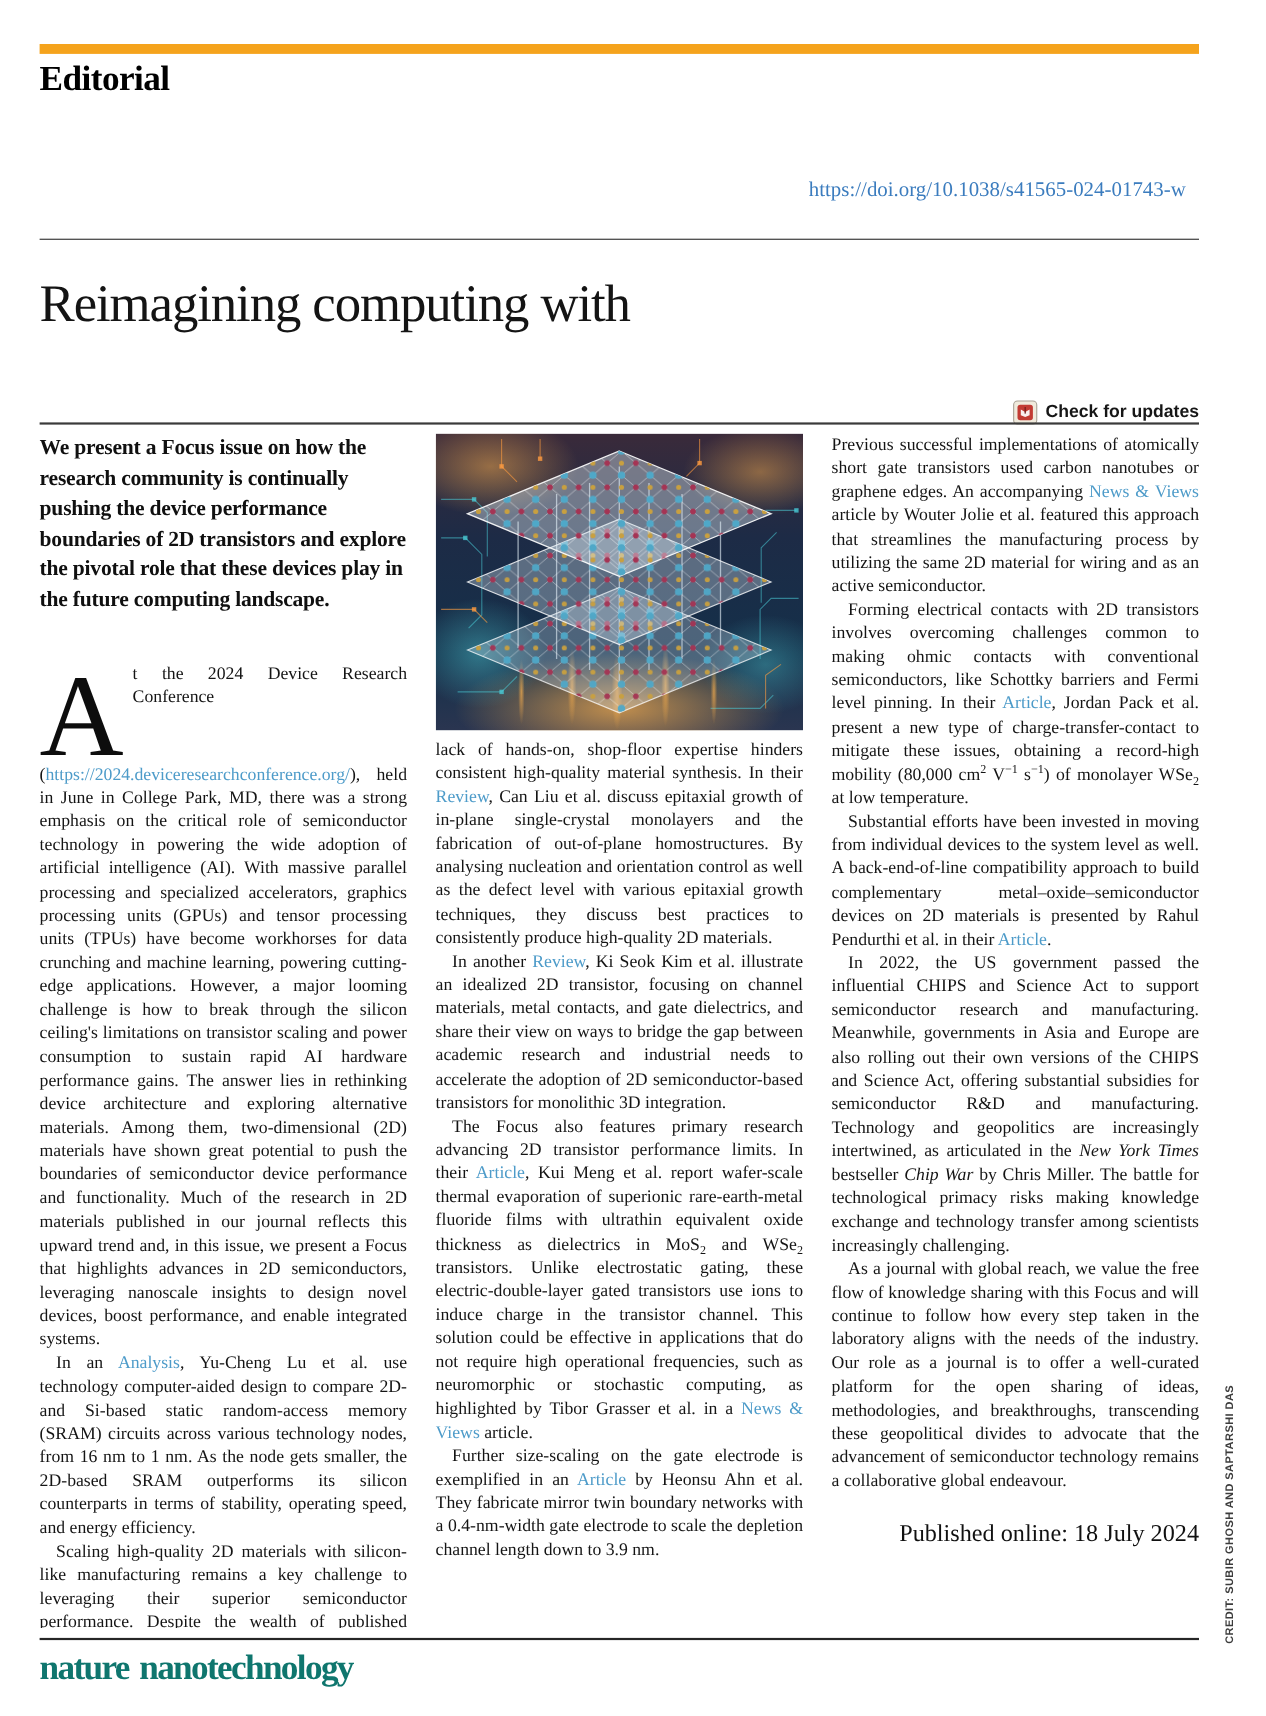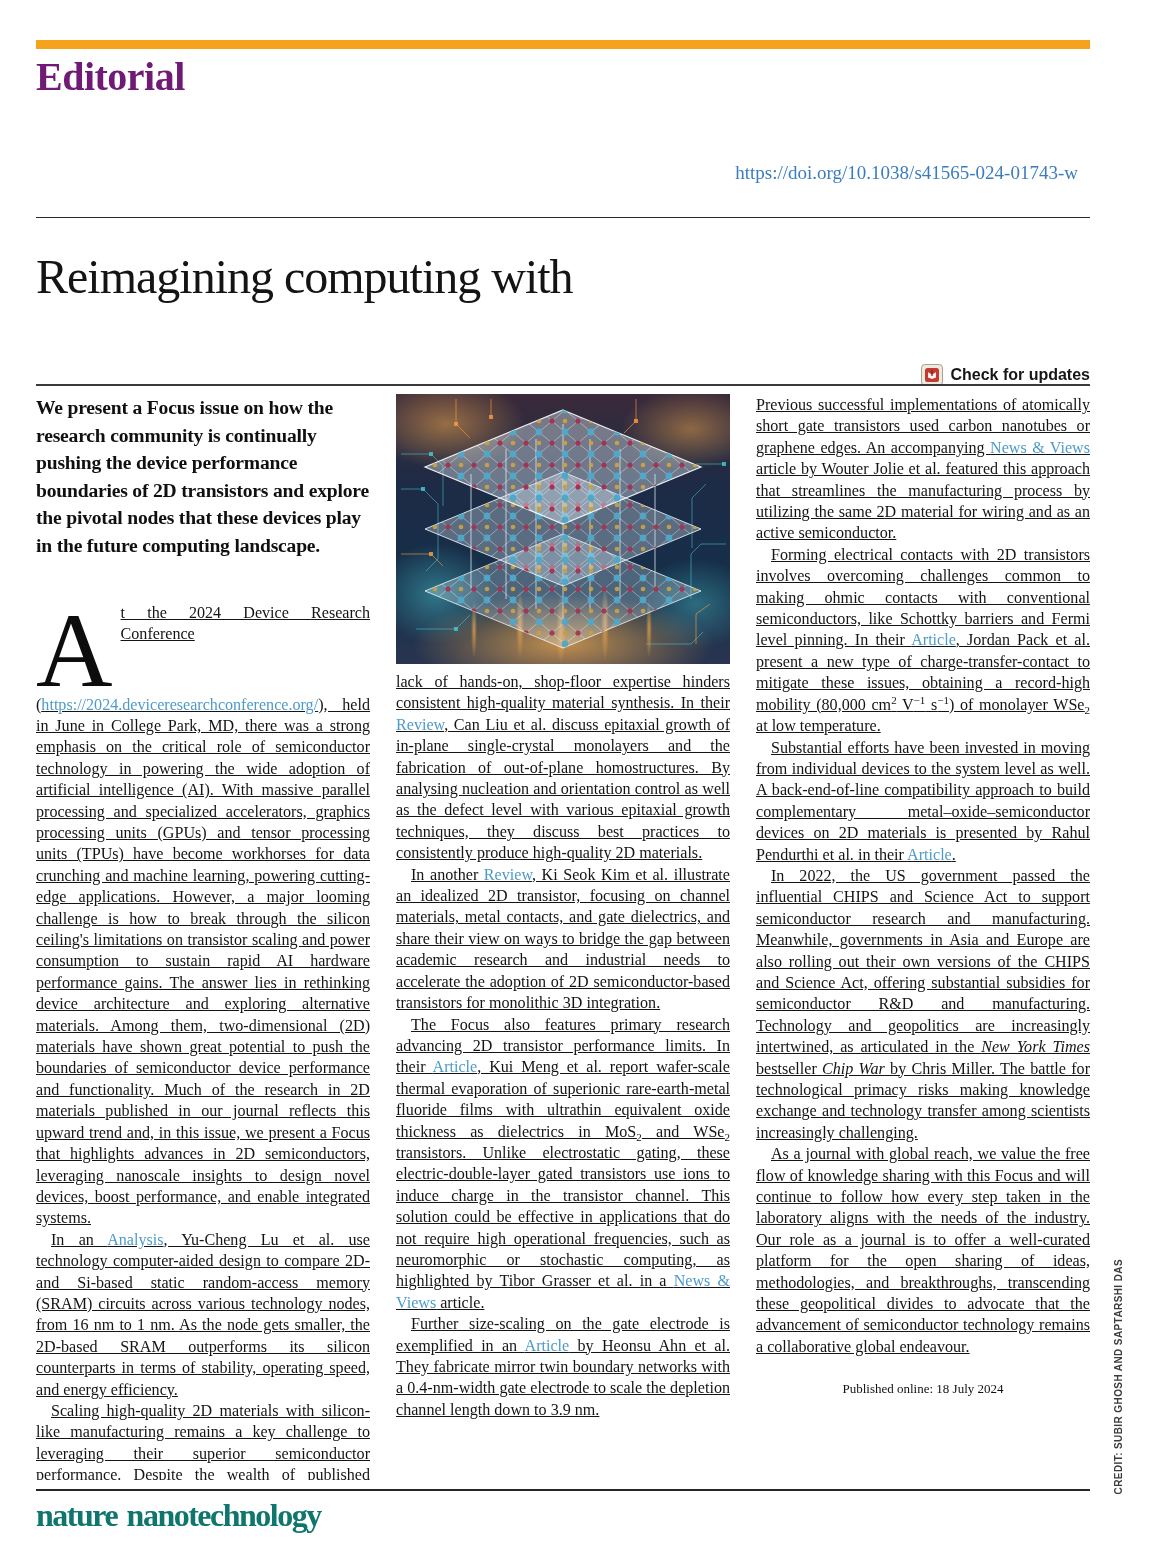--- a/index.html
+++ b/index.html
@@ -1,42 +1,42 @@
 <!DOCTYPE html>
 <html lang="en"><head>
 <meta charset="utf-8">
 <style>
   html,body{margin:0;padding:0;}
   body{
     width:1151px;height:1560px;background:#ffffff;position:relative;overflow:hidden;
     font-family:"Liberation Serif",serif;color:#111;
   }
   .accent-bar{position:absolute;top:40px;left:36px;width:1054px;height:9px;background:#F5A31C;}
-  .kicker{position:absolute;top:53px;left:36px;font-size:40px;font-weight:700;letter-spacing:-0.5px;color:#701a75;font-family:Liberation Serif, serif;}
+  .kicker{position:absolute;top:53px;left:36px;font-size:32px;font-weight:700;letter-spacing:-0.5px;color:#000000;font-family:Liberation Serif, serif;}
   .doi{position:absolute;top:162px;right:73px;font-family:Liberation Serif, serif;
        font-size:19px;color:#3B7CBE;text-decoration:none;}
   .rule-top{position:absolute;top:217px;left:36px;width:1054px;height:1px;background:#2b2b2b;}
   .title{position:absolute;top:232px;left:36px;font-size:48px;line-height:55px;font-weight:500;
          letter-spacing:-1px;color:#141414;margin-top:17px;}
   .updates-row{position:absolute;top:364px;right:61px;display:flex;align-items:center;gap:7px;
          font-family:"Liberation Sans",sans-serif;font-size:16px;font-weight:700;color:#161616;cursor:pointer;}
   .rule-cols{position:absolute;top:384px;left:36px;width:1054px;height:2px;background:#3a3a3a;}
   .cols{position:absolute;top:394px;left:36px;width:1054px;height:1086px;display:flex;gap:26px;}
   .col{width:334px;overflow:hidden;}
   .standfirst{font-size:19.6px;line-height:27.6px;font-weight:700;margin:0 0 42px 0;color:#101010;letter-spacing:-0.2px;}
   p.body{font-size:16.1px;line-height:21.4px;text-align:justify;margin:0;
-         hyphens:auto;-webkit-hyphens:auto;color:#141414;text-decoration:underline;}
+         hyphens:auto;-webkit-hyphens:auto;color:#141414;}
   p.body + p.body{text-indent:15px;}
   p.indent{text-indent:15px;}
   .dropcap{float:left;font-size:106px;line-height:86px;padding:6px 8px 0 0;font-weight:400;color:#0d0d0d;}
   .lnk{color:#4D9BC9;text-decoration:none;}
   em{font-style:italic;}
   sub,sup{font-size:11px;line-height:0;}
   .figure{width:334px;height:270px;margin:0 0 7px 0;display:block;}
-  .published{margin-top:24px;font-size:13px;text-align:center;font-family:"Liberation Serif",serif;}
+  .published{margin-top:24px;font-size:22px;text-align:right;font-family:"Liberation Serif",serif;}
   .rule-footer{position:absolute;top:1489px;left:36px;width:1054px;height:2px;background:#262626;}
   .logo{position:absolute;top:1497px;left:36px;font-size:32px;font-weight:700;letter-spacing:-1.5px;
         word-spacing:3px;color:#0f766e;}
   .credit{position:absolute;right:27px;bottom:66px;writing-mode:vertical-rl;transform:rotate(180deg);
         font-family:"Liberation Sans",sans-serif;font-size:10px;font-weight:700;color:#3c3c3c;letter-spacing:0.4px;}
   .cm-box{width:22px;height:22px;border-radius:4px;background:#F0EADC;border:1px solid #A9A295;
         display:flex;align-items:center;justify-content:center;box-sizing:border-box;}
 </style>
 </head>
 <body>
@@ -59,21 +59,21 @@
     </svg>
   </span>
   <span>Check for updates</span>
 </div>
 
 <div class="rule-cols"></div>
 
 <div class="cols">
 
   <div class="col">
-    <p class="standfirst">We present a Focus issue on how the research community is continually pushing the device performance boundaries of 2D transistors and explore the pivotal nodes that these devices play in the future computing landscape.</p>
+    <p class="standfirst">We present a Focus issue on how the research community is continually pushing the device performance boundaries of 2D transistors and explore the pivotal role that these devices play in the future computing landscape.</p>
     <p class="body"><span class="dropcap">A</span><span><span>t the 2024 Device Research Conference (</span><a class="lnk" href="#">https://2024.deviceresearchconference.org/</a><span>), held in June in College Park, MD, there was a strong emphasis on the critical role of semiconductor technology in powering the wide adoption of artificial intelligence (AI). With massive parallel processing and specialized accelerators, graphics processing units (GPUs) and tensor processing units (TPUs) have become workhorses for data crunching and machine learning, powering cutting-edge applications. However, a major looming challenge is how to break through the silicon ceiling's limitations on transistor scaling and power consumption to sustain rapid AI hardware performance gains. The answer lies in rethinking device architecture and exploring alternative materials. Among them, two-dimensional (2D) materials have shown great potential to push the boundaries of semiconductor device performance and functionality. Much of the research in 2D materials published in our journal reflects this upward trend and, in this issue, we present a Focus that highlights advances in 2D semiconductors, leveraging nanoscale insights to design novel devices, boost performance, and enable integrated systems.</span></span></p>
     <p class="body indent"><span>In an </span><a class="lnk" href="#">Analysis</a><span>, Yu-Cheng Lu et al. use technology computer-aided design to compare 2D- and Si-based static random-access memory (SRAM) circuits across various technology nodes, from 16 nm to 1 nm. As the node gets smaller, the 2D-based SRAM outperforms its silicon counterparts in terms of stability, operating speed, and energy efficiency.</span></p>
     <p class="body indent"><span>Scaling high-quality 2D materials with silicon-like manufacturing remains a key challenge to leveraging their superior semiconductor performance. Despite the wealth of published recipes and methodologies, the</span></p>
   </div>
 
   <div class="col">
     <svg class="figure" viewBox="0 0 334 270" role="img" aria-label="Illustration of three stacked 2D atomic lattice layers with red, blue and yellow atoms floating above a glowing circuit board">
       <defs>
         <linearGradient id="bgG" x1="0" y1="0" x2="0" y2="1">
           <stop offset="0" stop-color="#3a2a3a"></stop>

